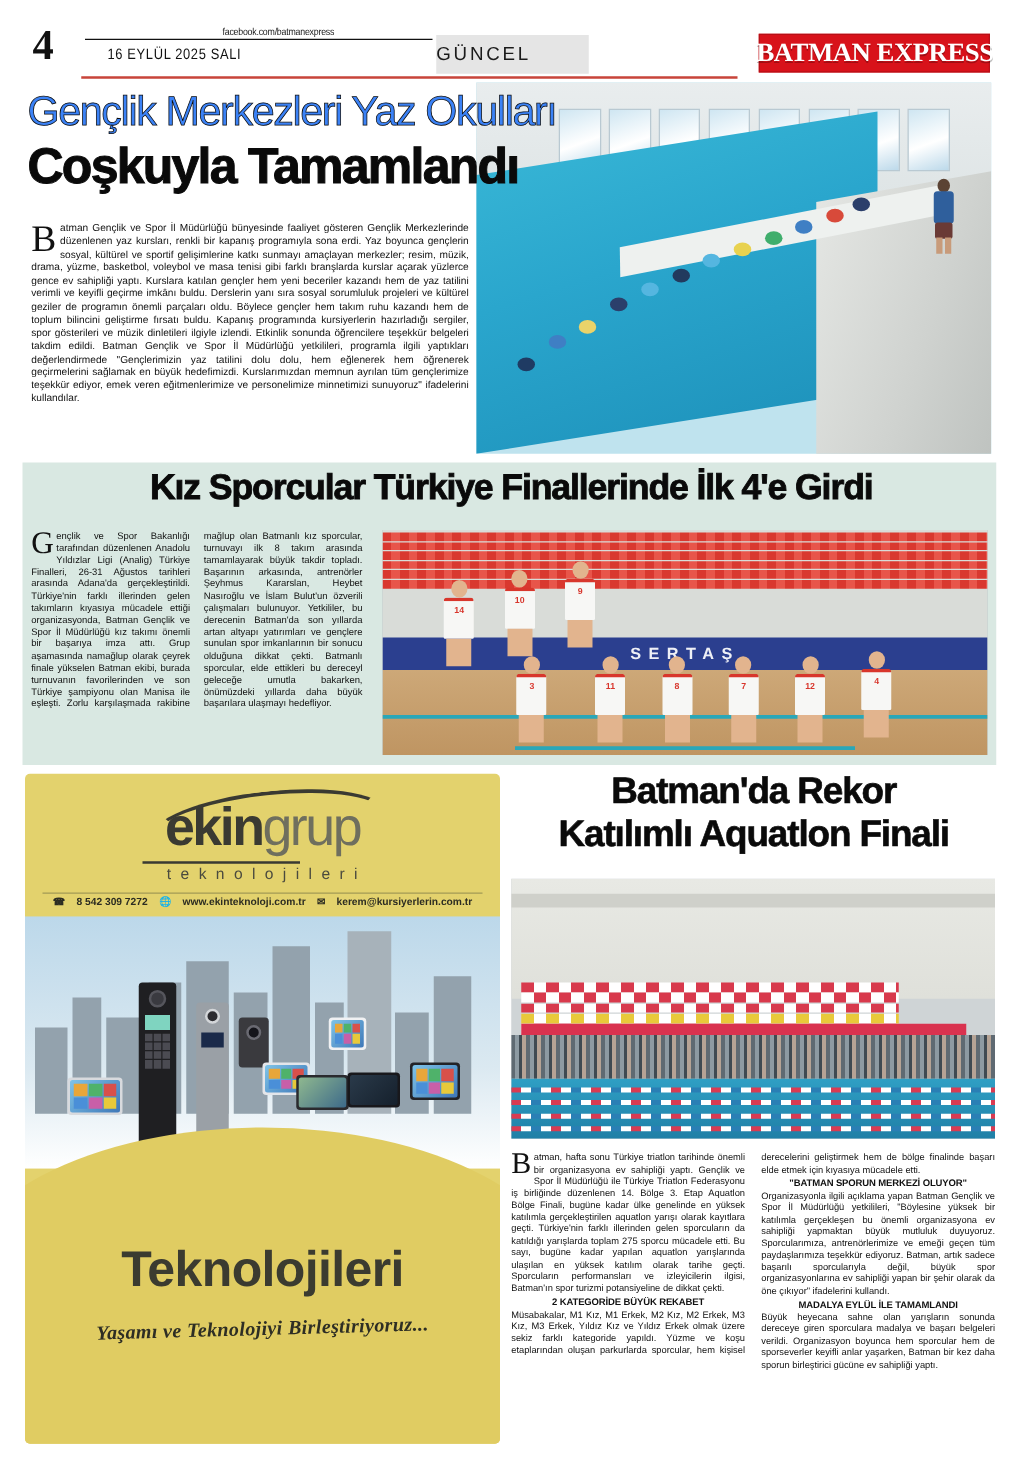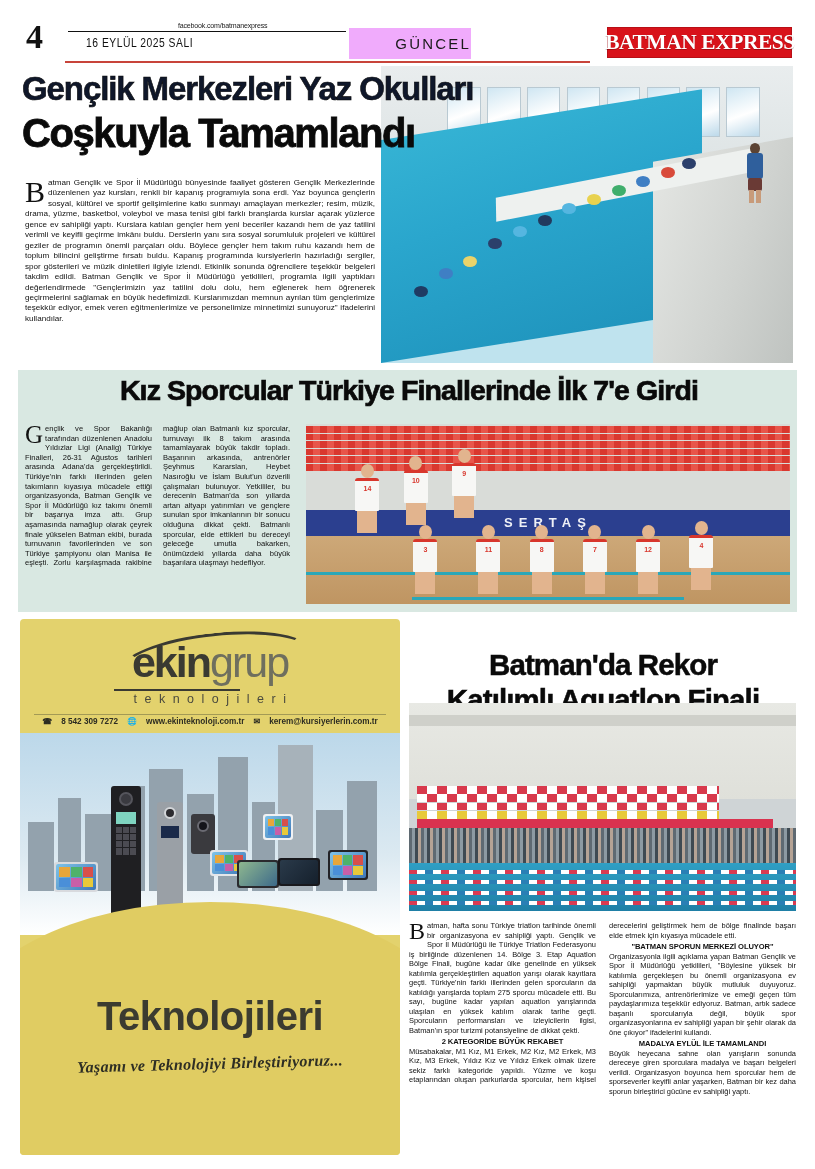--- a/index.html
+++ b/index.html
@@ -26,21 +26,21 @@
     letter-spacing:-0.2px; font-family:"Liberation Sans Narrow","Liberation Sans",sans-serif;
     transform: scaleX(0.88); transform-origin:left center;
   }
   .mh-date {
     position:absolute; left:86px; top:36px; font-size:12px; color:#111;
     letter-spacing:0.6px; font-family:"Liberation Sans", sans-serif;
     transform: scaleX(0.86); transform-origin:left center;
   }
   .mh-section {
     position:absolute; left:349px; top:28px; width:122px; height:31px;
-    background:#f0abfc; display:flex; align-items:center; justify-content:flex-end;
+    background:#e5e5e5; display:flex; align-items:center; justify-content:flex-start;
   }
   .mh-section span {
     font-size:15px; letter-spacing:2.2px; color:#1a1a1a;
     font-family:"Liberation Sans", sans-serif;
   }
   .mh-rule-bottom {
     position:absolute; left:65px; top:61px; width:525px; height:2px; background:#c8443a;
   }
   .logo {
     position:absolute; left:607px; top:27px; width:185px; height:31px;
@@ -54,21 +54,21 @@
     transform: scaleX(1.02);
     white-space:nowrap;
     text-shadow: 0 1px 0 rgba(0,0,0,.25);
   }
 
   
   .a1-head {
     position:absolute; left:22px; top:72px; width:560px; z-index:6;
   }
   .a1-head .l1 {
-    font-size:33px; font-weight:bold; color:#0f172a; line-height:1.02;
+    font-size:33px; font-weight:normal; color:#3b82f6; line-height:1.02;
     letter-spacing:-1.1px; font-family:"Liberation Sans", sans-serif;
     -webkit-text-stroke:0.6px #0a0a0a;
   }
   .a1-head .l2 {
     font-size:40px; font-weight:bold; color:#0a0a0a; line-height:1.02;
     letter-spacing:-1.4px; margin-top:7px; font-family:"Liberation Sans", sans-serif;
     -webkit-text-stroke:0.8px #0a0a0a;
   }
   .photo-pool {
     position:absolute; left:381px; top:66px; width:412px; height:297px;
@@ -166,21 +166,21 @@
   }
   .ad-slogan {
     position:absolute; left:0; top:436px; width:380px; text-align:center;
     font-size:16px; color:#2e2e24; font-style:italic; font-weight:bold;
     font-family:"Liberation Serif", serif; letter-spacing:0.3px;
     transform: rotate(-1.6deg);
   }
 
   
   .a3-head {
-    position:absolute; left:410px; top:648px; width:386px; text-align:center;
+    position:absolute; left:410px; top:616px; width:386px; text-align:center;
     font-size:29.5px; font-weight:bold; color:#0a0a0a; line-height:1.18;
     letter-spacing:-0.9px; font-family:"Liberation Sans", sans-serif;
     -webkit-text-stroke:0.5px #0a0a0a;
   }
   .photo-aqua {
     position:absolute; left:409px; top:703px; width:387px; height:208px;
     overflow:hidden; background:#cfd4d6;
   }
   .a3-cols {
     position:absolute; left:409px; top:921px; width:387px; height:240px;
@@ -319,21 +319,21 @@
   <div class="a1-head">
     <div class="l1">Gençlik Merkezleri Yaz Okulları</div>
     <div class="l2">Coşkuyla Tamamlandı</div>
   </div>
 
   <div class="a1-body">
     <span class="dropcap">B</span><span>atman Gençlik ve Spor İl Müdürlüğü bünyesinde faaliyet gösteren Gençlik Merkezlerinde düzenlenen yaz kursları, renkli bir kapanış programıyla sona erdi. Yaz boyunca gençlerin sosyal, kültürel ve sportif gelişimlerine katkı sunmayı amaçlayan merkezler; resim, müzik, drama, yüzme, basketbol, voleybol ve masa tenisi gibi farklı branşlarda kurslar açarak yüzlerce gence ev sahipliği yaptı. Kurslara katılan gençler hem yeni beceriler kazandı hem de yaz tatilini verimli ve keyifli geçirme imkânı buldu. Derslerin yanı sıra sosyal sorumluluk projeleri ve kültürel geziler de programın önemli parçaları oldu. Böylece gençler hem takım ruhu kazandı hem de toplum bilincini geliştirme fırsatı buldu. Kapanış programında kursiyerlerin hazırladığı sergiler, spor gösterileri ve müzik dinletileri ilgiyle izlendi. Etkinlik sonunda öğrencilere teşekkür belgeleri takdim edildi. Batman Gençlik ve Spor İl Müdürlüğü yetkilileri, programla ilgili yaptıkları değerlendirmede "Gençlerimizin yaz tatilini dolu dolu, hem eğlenerek hem öğrenerek geçirmelerini sağlamak en büyük hedefimizdi. Kurslarımızdan memnun ayrılan tüm gençlerimize teşekkür ediyor, emek veren eğitmenlerimize ve personelimize minnetimizi sunuyoruz" ifadelerini kullandılar.</span>
   </div>
 
   <div class="a2-wrap"></div>
-  <div class="a2-head">Kız Sporcular Türkiye Finallerinde İlk 7'e Girdi</div>
+  <div class="a2-head">Kız Sporcular Türkiye Finallerinde İlk 4'e Girdi</div>
 
   <div class="a2-cols">
     <span class="dropcap">G</span><span>ençlik ve Spor Bakanlığı tarafından düzenlenen Anadolu Yıldızlar Ligi (Analig) Türkiye Finalleri, 26-31 Ağustos tarihleri arasında Adana'da gerçekleştirildi. Türkiye'nin farklı illerinden gelen takımların kıyasıya mücadele ettiği organizasyonda, Batman Gençlik ve Spor İl Müdürlüğü kız takımı önemli bir başarıya imza attı. Grup aşamasında namağlup olarak çeyrek finale yükselen Batman ekibi, burada turnuvanın favorilerinden ve son Türkiye şampiyonu olan Manisa ile eşleşti. Zorlu karşılaşmada rakibine mağlup olan Batmanlı kız sporcular, turnuvayı ilk 8 takım arasında tamamlayarak büyük takdir topladı. Başarının arkasında, antrenörler Şeyhmus Kararslan, Heybet Nasıroğlu ve İslam Bulut'un özverili çalışmaları bulunuyor. Yetkililer, bu derecenin Batman'da son yıllarda artan altyapı yatırımları ve gençlere sunulan spor imkanlarının bir sonucu olduğuna dikkat çekti. Batmanlı sporcular, elde ettikleri bu dereceyl geleceğe umutla bakarken, önümüzdeki yıllarda daha büyük başarılara ulaşmayı hedefliyor.</span>
   </div>
 
   <div class="photo-basket">
     <div class="scene">
       <div class="bb-seats">
         <div class="bb-seat-rows">
             <div></div>

